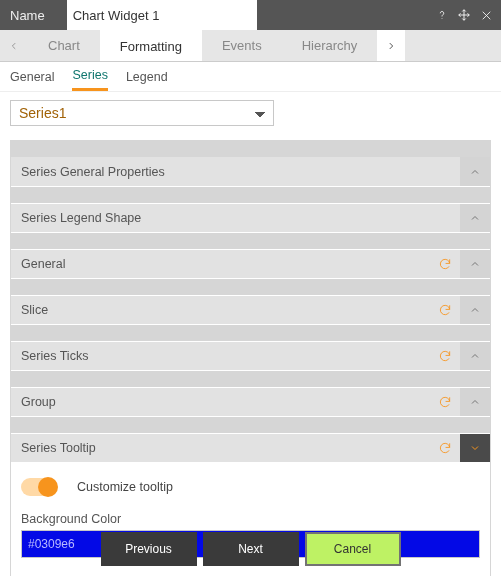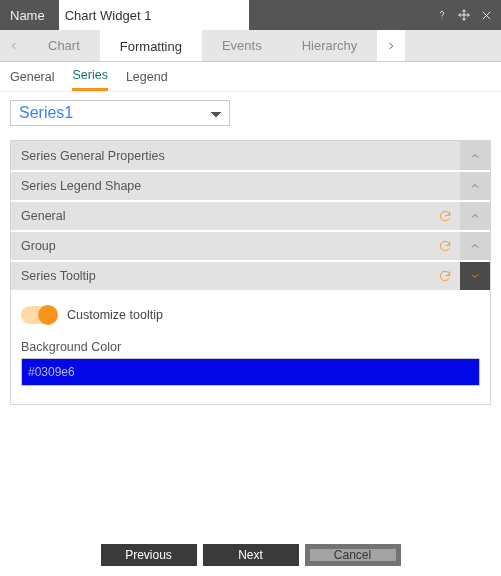--- a/index.html
+++ b/index.html
@@ -1,67 +1,67 @@
 <!DOCTYPE html>
 <html><head>
 <meta charset="utf-8">
 <style>
   * { box-sizing: border-box; margin: 0; padding: 0; font-family: Arial, Helvetica, sans-serif; }
   body { background: #fff; width: 501px; height: 576px; overflow: hidden; font-size: 12px; color: #333; }
   .titlebar { background: #555; height: 30px; display: flex; align-items: center; padding: 0 6px 0 10px; color: #ddd; }
-  .titlebar .lbl { color: #eee; font-size: 13px; margin-right: 14px; }
+  .titlebar .lbl { color: #eee; font-size: 13px; margin-right: 22px; }
   .titlebar input { flex: 0 0 190px; height: 30px; border: none; background: #fff; padding: 0 6px; font-size: 13px; color: #333; }
   .titlebar .spacer { flex: 1; }
   .titlebar .icon { width: 18px; height: 18px; display: flex; align-items: center; justify-content: center; color: #fff; cursor: pointer; margin-left: 4px; }
   .titlebar svg { stroke: #fff; fill: none; stroke-width: 1.5; }
 
   .tabstrip { height: 32px; background: #e6e6e6; display: flex; align-items: stretch; border-bottom: 1px solid #ccc; }
   .tabstrip .arrow { width: 28px; display:flex; align-items:center; justify-content:center; color:#888; cursor:pointer; }
   .tabstrip .tab { padding: 0 20px; display:flex; align-items:center; color:#888; font-size:13px; cursor:pointer; }
   .tabstrip .tab.active { background:#fff; color:#333; border-top:2px solid transparent; }
   .tabstrip .arrow svg { stroke:#888; fill:none; stroke-width:2; }
 
   .subtabs { height: 30px; display:flex; align-items:center; padding: 0 10px; gap: 18px; border-bottom:1px solid #eee; }
   .subtabs .stab { font-size:12.5px; color:#555; padding: 6px 0; cursor:pointer; }
   .subtabs .stab.active { color:#0f766e; border-bottom: 3px solid #f7941d; }
 
   .content { padding: 8px 10px 10px 10px; }
 
   .series-select { display:flex; align-items:center; }
-  .series-select .sel { position:relative; width: 220px; height:26px; border:1px solid #c8c8c8; background:#fff; display:flex; align-items:center; padding:0 8px; font-size:16px; color:#3b82f6; cursor:pointer; }
+  .series-select .sel { position:relative; width: 264px; height:26px; border:1px solid #c8c8c8; background:#fff; display:flex; align-items:center; padding:0 8px; font-size:14px; color:#a16207; cursor:pointer; }
   .series-select .sel .caret { margin-left:auto; }
   .series-select .sel .caret svg { stroke:#555; fill:#555; }
 
   .acc-wrap { margin-top: 14px; border:1px solid #d6d6d6; background:#d6d6d6; }
-  .acc-row { display:flex; align-items:center; height:30px; background:#e2e2e2; border-bottom:1px solid #fff; border-top:1px solid #fff; padding-left:10px; font-size:12.5px; color:#555; position:relative; }
+  .acc-row { display:flex; align-items:center; height:30px; background:#e2e2e2; border-bottom:1px solid #fff; border-top:1px solid #fff; padding-left:10px; font-size:12.5px; color:#555; position:relative;margin-top:16px; }
   .acc-row:first-child { border-top:none; }
   .acc-row .acc-icons { margin-left:auto; display:flex; height:100%; }
   .acc-icon { width:30px; height:100%; display:flex; align-items:center; justify-content:center; cursor:pointer; }
   .acc-icon.refresh svg { stroke:#f7941d; fill:none; stroke-width:1.5; }
   .acc-icon.caret { background:#d4d4d4; }
   .acc-icon.caret svg { stroke:#777; fill:none; stroke-width:2; }
   .acc-icon.caret.open { background:#4a4a4a; }
   .acc-icon.caret.open svg { stroke:#f7941d; }
 
   .tooltip-body { background:#fff; padding: 14px 10px 18px 10px; border-top:1px solid #fff; }
-  .toggle-row { display:flex; align-items:center; gap:10px; margin-bottom:16px; }
+  .toggle-row { display:flex; align-items:center; gap:20px; margin-bottom:16px; }
   .toggle { width:36px; height:18px; background:#ffd9a6; border-radius:10px; position:relative; cursor:pointer; }
   .toggle .knob { position:absolute; right:-1px; top:-1px; width:20px; height:20px; background:#f7941d; border-radius:50%; }
   .toggle-row .tlabel { font-size:12.5px; color:#444; }
   .field-row { display:flex; gap:16px; }
   .field { flex:1; }
   .field .flabel { font-size:12.5px; color:#555; margin-bottom:4px; display:block; }
   .swatch { height:28px; display:flex; align-items:center; padding:0 6px; color:#fff; font-size:12px; cursor:pointer; border:1px solid #c8c8c8; }
   .swatch.bg { background:#0309e6; color:#b8b8ff; }
   .swatch.tc { background:#000; color:#888; }
 
   .footer { position:absolute; bottom:10px; left:0; right:0; display:flex; justify-content:center; gap:6px; }
-  .footer .btn { width:96px; height:22px; display:flex; align-items:center; justify-content:center; font-size:12px; cursor:pointer; }
+  .footer .btn { width:96px; height:34px; display:flex; align-items:center; justify-content:center; font-size:12px; cursor:pointer; }
   .footer .btn.dark { background:#3a3a3a; color:#fff; }
-  .footer .btn.light { background:#a3a3a3; color:#333; border:5px solid #737373; }
+  .footer .btn.light { background:#bef264; color:#333; border:2px solid #737373; }
   .footer .btn.accent { background:#f7941d; color:#000; }
 </style>
 </head>
 <body>
 
 <div class="titlebar">
   <span class="lbl">Name</span>
   <input type="text" value="Chart Widget 1" style="">
   <span class="spacer"></span>
   <span class="icon">
@@ -156,20 +156,52 @@
             </svg>
           </div>
         <div class="acc-icon caret">
             <svg width="12" height="12" viewBox="0 0 24 24">
               <path d="M6 15l6-6 6 6"></path>
             </svg>
           </div>
       </div>
     </div>
     <div class="acc-row">
+      <span>Slice</span>
+      <div class="acc-icons">
+        <div class="acc-icon refresh">
+            <svg width="14" height="14" viewBox="0 0 24 24">
+              <path d="M20 11A8 8 0 1 0 19 16"></path>
+              <path d="M20 4v7h-7"></path>
+            </svg>
+          </div>
+        <div class="acc-icon caret">
+            <svg width="12" height="12" viewBox="0 0 24 24">
+              <path d="M6 15l6-6 6 6"></path>
+            </svg>
+          </div>
+      </div>
+    </div>
+    <div class="acc-row">
+      <span>Series Ticks</span>
+      <div class="acc-icons">
+        <div class="acc-icon refresh">
+            <svg width="14" height="14" viewBox="0 0 24 24">
+              <path d="M20 11A8 8 0 1 0 19 16"></path>
+              <path d="M20 4v7h-7"></path>
+            </svg>
+          </div>
+        <div class="acc-icon caret">
+            <svg width="12" height="12" viewBox="0 0 24 24">
+              <path d="M6 15l6-6 6 6"></path>
+            </svg>
+          </div>
+      </div>
+    </div>
+    <div class="acc-row">
       <span>Group</span>
       <div class="acc-icons">
         <div class="acc-icon refresh">
             <svg width="14" height="14" viewBox="0 0 24 24">
               <path d="M20 11A8 8 0 1 0 19 16"></path>
               <path d="M20 4v7h-7"></path>
             </svg>
           </div>
         <div class="acc-icon caret">
             <svg width="12" height="12" viewBox="0 0 24 24">

